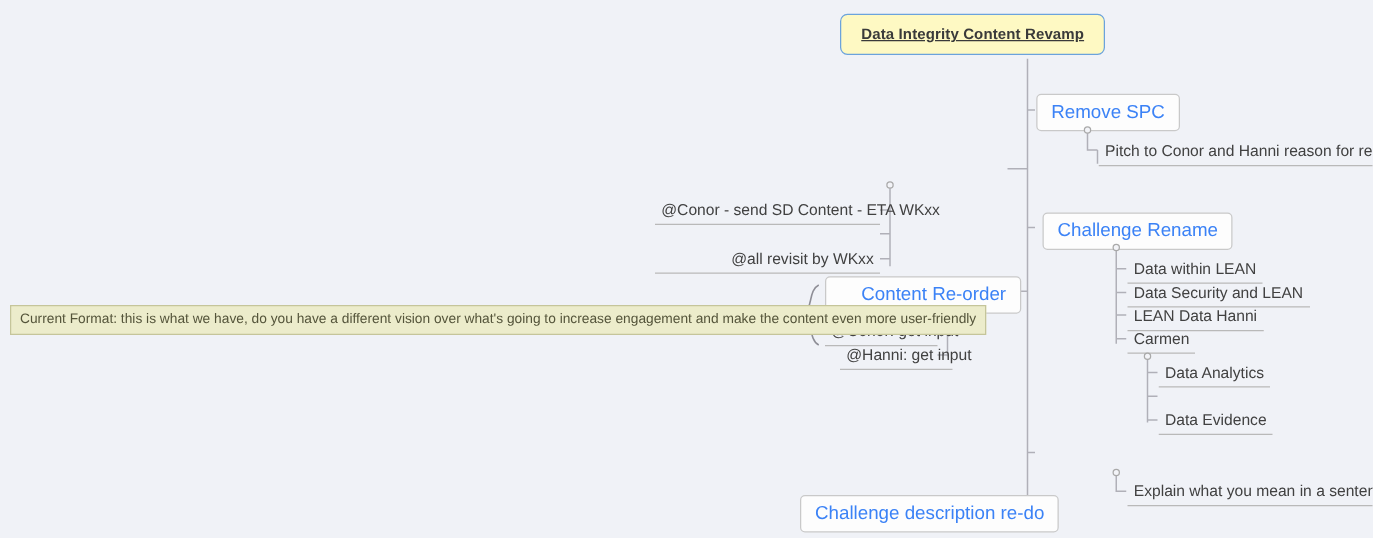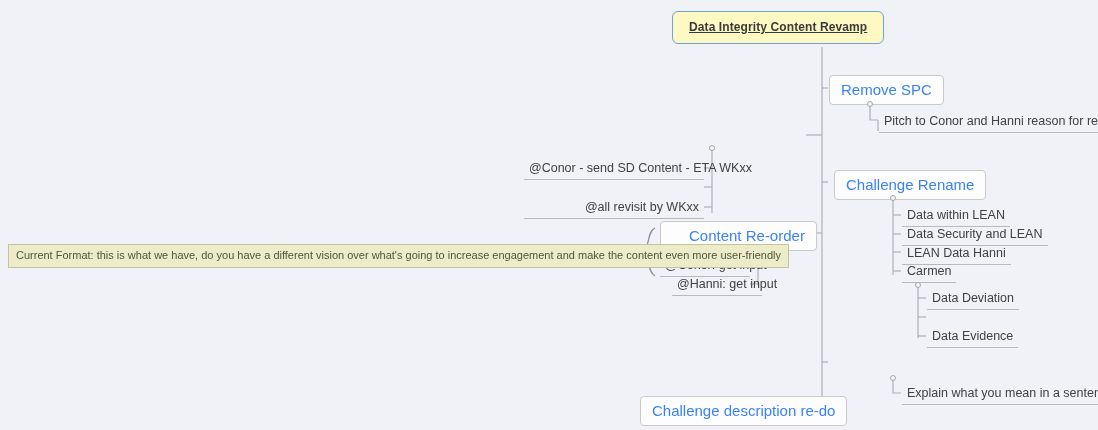--- a/index.html
+++ b/index.html
@@ -129,21 +129,21 @@
   <div class="node leaf" style="left:524px; top:159px; width:180px; text-align:left;">@Conor - send SD Content - ETA WKxx</div>
   <div class="node leaf" style="left:524px; top:198px; width:180px; text-align:right;">@all revisit by WKxx</div>
 
   <div class="node branch" style="left:834px; top:170px;">Challenge Rename</div>
   <div class="bullet" style="left:890px; top:195px;"></div>
   <div class="node leaf" style="left:902px; top:206px;">Data within LEAN</div>
   <div class="node leaf" style="left:902px; top:225px;">Data Security and LEAN</div>
   <div class="node leaf" style="left:902px; top:244px;">LEAN Data Hanni</div>
   <div class="node leaf" style="left:902px; top:262px;">Carmen</div>
   <div class="bullet" style="left:915px; top:282px;"></div>
-  <div class="node leaf" style="left:927px; top:289px;">Data Deviation</div>
+  <div class="node leaf" style="left:927px; top:289px;">Data Analytics</div>
   <div class="node leaf" style="left:927px; top:327px;">Data Evidence</div>
 
   <div class="node branch" style="left:660px; top:221px;padding-left:28px;">Content Re-order</div>
   <div class="bullet" style="left:755px; top:246px;"></div>
   <div class="node leaf" style="left:660px; top:256px; width:90px; text-align:right;">@Conor: get input</div>
   <div class="node leaf" style="left:660px; top:275px; width:90px; margin-left:12px;">@Hanni: get input</div>
   <div class="node note" style="left:8px; top:244px;">Current Format: this is what we have, do you have a different vision over what's going to increase engagement and make the content even more user-friendly</div>
 
   <div class="bullet" style="left:890px; top:375px;"></div>
   <div class="node leaf" style="left:902px; top:384px;">Explain what you mean in a sentence or 2</div>

